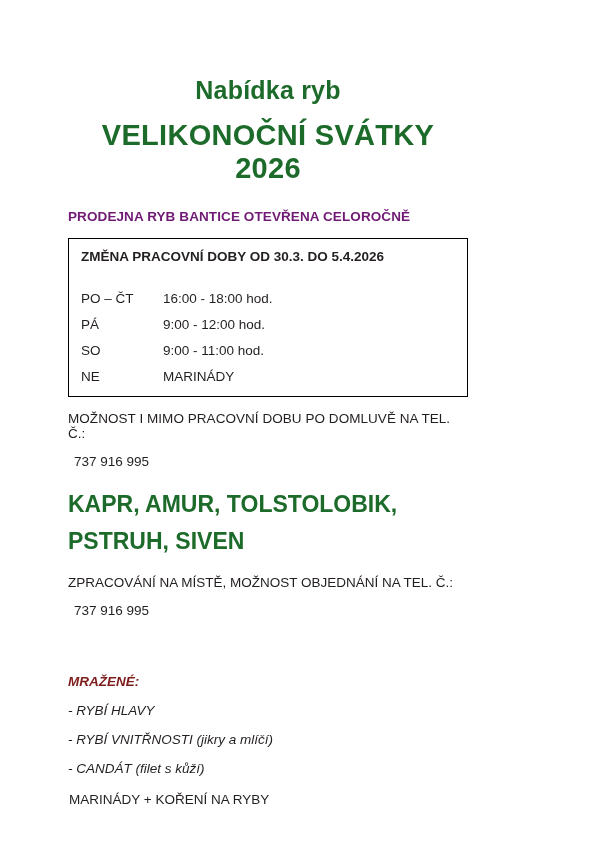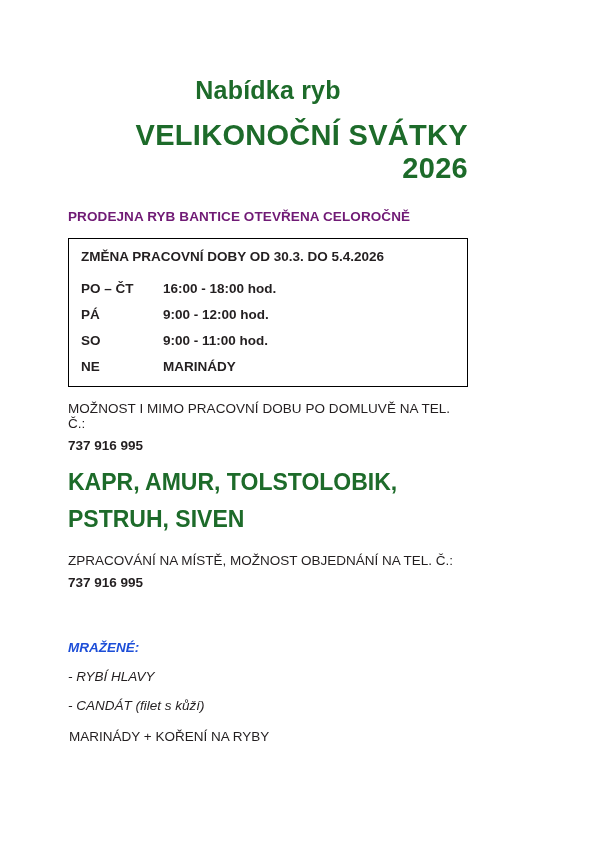--- a/index.html
+++ b/index.html
@@ -26,21 +26,21 @@
     padding-top: 76px;
     text-align: center;
     font-size: 25px;
     font-weight: bold;
     color: #1d6b2a;
     letter-spacing: 0.2px;
   }
   .title-2 {
     margin: 0;
     padding-top: 14px;
-    text-align: right;
+    text-align: center;
     font-size: 29px;
     font-weight: bold;
     color: #1d6b2a;
     letter-spacing: 0.3px;
   }
   .subtitle {
     margin: 0;
     padding-top: 24px;
     font-size: 13.5px;
     font-weight: bold;
@@ -50,52 +50,52 @@
   .hours-box {
     margin-top: 14px;
     border: 1.5px solid #000000;
     padding: 10px 12px 12px 12px;
     box-sizing: border-box;
   }
   .hours-title {
     font-size: 13.5px;
     font-weight: bold;
     color: #231f20;
-    margin-bottom: 17px;
+    margin-bottom: 27px;
   }
   .hours-row {
     display: flex;
     align-items: baseline;
     margin-bottom: 11px;
     font-size: 13.5px;
-    font-weight: bold;
+    font-weight: normal;
     color: #231f20;
   }
   .hours-row:last-child {
     margin-bottom: 0;
   }
   .hours-day {
     width: 82px;
     flex: 0 0 82px;
   }
   .hours-time {
     flex: 1 1 auto;
   }
   .note {
     margin: 0;
     padding-top: 14px;
     font-size: 13.5px;
     color: #231f20;
     letter-spacing: 0.05px;
   }
   .phone {
-    margin: 0;
+    margin: 6px;
     padding-top: 7px;
     font-size: 13.5px;
-    font-weight: bold;
+    font-weight: normal;
     color: #231f20;
   }
   .offer-title {
     margin: 0;
     padding-top: 24px;
     text-align: center;
     font-size: 25px;
     font-weight: bold;
     color: #1d6b2a;
   }
@@ -115,21 +115,21 @@
     padding-top: 20px;
     font-size: 13.5px;
     color: #231f20;
   }
   .frozen-title {
     margin: 0;
     padding-top: 50px;
     font-size: 13.5px;
     font-style: italic;
     font-weight: bold;
-    color: #1d4ed8;
+    color: #7f1d1d;
   }
   .frozen-item {
     margin: 0;
     padding-top: 14px;
     font-size: 13.5px;
     font-style: italic;
     color: #231f20;
   }
   .marinades {
     margin: 1px;
@@ -176,17 +176,18 @@
   <p class="phone">737 916 995</p>
 
   <p class="fish-line">KAPR, AMUR, TOLSTOLOBIK,</p>
   <p class="fish-line second">PSTRUH, SIVEN</p>
 
   <p class="process-note">ZPRACOVÁNÍ NA MÍSTĚ, MOŽNOST OBJEDNÁNÍ NA TEL. Č.:</p>
   <p class="phone">737 916 995</p>
 
   <p class="frozen-title">MRAŽENÉ:</p>
   <p class="frozen-item">- RYBÍ HLAVY</p>
+  <p class="frozen-item">- RYBÍ VNITŘNOSTI (jikry a mlíčí)</p>
   <p class="frozen-item">- CANDÁT (filet s kůží)</p>
 
   <p class="marinades">MARINÁDY + KOŘENÍ NA RYBY</p>
 
 </div>
 
 </body></html>

